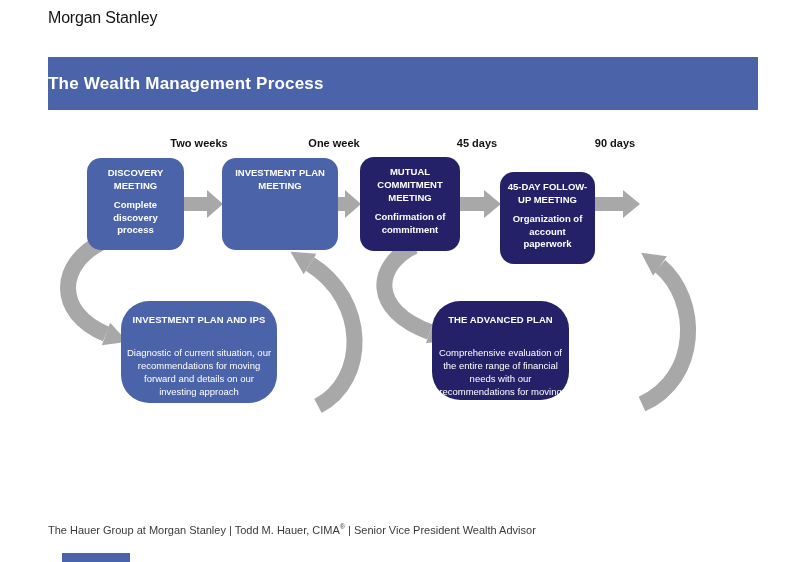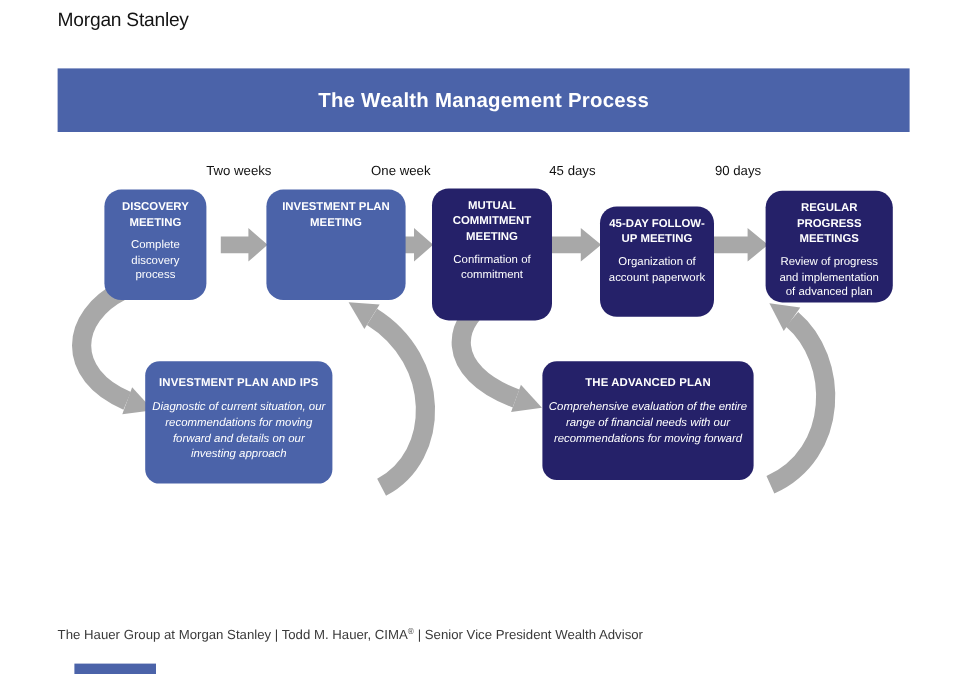--- a/index.html
+++ b/index.html
@@ -1,35 +1,35 @@
 <!DOCTYPE html>
 <html><head>
 <meta charset="utf-8">
 <style>
   html,body{margin:0;padding:0;background:#ffffff;}
   .page{position:relative;width:806px;height:562px;background:#ffffff;overflow:hidden;
         font-family:"Liberation Sans", sans-serif;}
   .logo{position:absolute;left:48px;top:9px;font-size:16px;color:#141414;letter-spacing:-0.2px;}
   .banner{position:absolute;left:48px;top:57px;width:710px;height:53px;background:#4b63a9;}
-  .banner-title{color:#ffffff;font-weight:bold;font-size:17px;text-align:center;line-height:53px;letter-spacing:0.2px;}
-  .tlabel{position:absolute;top:137px;transform:translateX(-50%);font-size:11px;font-weight:normal;
+  .banner-title{color:#ffffff;font-weight:bold;font-size:17px;line-height:53px;letter-spacing:0.2px;}
+  .tlabel{position:absolute;top:137px;transform:translateX(-50%);font-size:11px;font-weight:bold;
           color:#111111;white-space:nowrap;}
   .arrows{position:absolute;left:0;top:0;}
   .pbox{position:absolute;border-radius:14px;color:#ffffff;text-align:center;box-sizing:border-box;
         padding:8px 7px 6px 7px;}
   .pbox.medium{background:#4b63a9;}
   .pbox.dark{background:#252169;}
   .ptitle{font-size:9.5px;font-weight:bold;line-height:13px;}
-  .pbody{font-size:9.5px;line-height:12.5px;margin-top:7px;}
-  .dbox{position:absolute;border-radius:12px;color:#ffffff;text-align:center;box-sizing:border-box;
+  .pbody{font-size:9.5px;line-height:12.5px;margin-top:7px;font-weight:bold;}
+  .dbox{position:absolute;border-radius:28px;color:#ffffff;text-align:center;box-sizing:border-box;
         padding:12px 5px 8px 5px;}
   .dbox.medium{background:#4b63a9;}
   .dbox.dark{background:#252169;}
   .dtitle{font-size:9.5px;font-weight:bold;line-height:13px;letter-spacing:0.1px;}
-  .dbody{font-size:9.5px;line-height:13px;margin-top:7px;font-style:italic;}
+  .dbody{font-size:9.5px;line-height:13px;margin-top:20px;}
   .footer{position:absolute;left:48px;top:518px;font-size:11px;color:#3a3a3a;line-height:17px;}
   .footer sup{font-size:7px;}
   .bottom-bar{position:absolute;left:62px;top:553px;width:68px;height:9px;background:#4b63a9;}
 </style>
 </head>
 <body>
 
 <div class="page">
 
   <div class="logo">Morgan Stanley</div>
@@ -64,50 +64,46 @@
       <path d="M 642 404 C 700 378, 700 300, 660 266" fill="none" stroke="#a8a8a8" stroke-width="16"></path>
       <polygon points="0,-12 23,0 0,12" fill="#a8a8a8" transform="translate(660,266) rotate(-145)"></polygon>
     </g>
   </svg>
 
   <div class="tlabel" style="left:199px">Two weeks</div>
   <div class="tlabel" style="left:334px">One week</div>
   <div class="tlabel" style="left:477px">45 days</div>
   <div class="tlabel" style="left:615px">90 days</div>
 
-  <div class="pbox medium" style="left:87px;top:158px;width:85px;height:92px">
+  <div class="pbox medium" style="left:87px;top:158px;width:97px;height:92px">
     <div class="ptitle">DISCOVERY MEETING</div>
     <div class="pbody">Complete discovery process</div>
   </div>
 
   <div class="pbox medium" style="left:222px;top:158px;width:116px;height:92px">
     <div class="ptitle">INVESTMENT PLAN MEETING</div>
   </div>
 
-  <div class="pbox dark" style="left:360px;top:157px;width:100px;height:110px">
+  <div class="pbox dark" style="left:360px;top:157px;width:100px;height:94px">
     <div class="ptitle">MUTUAL COMMITMENT MEETING</div>
     <div class="pbody">Confirmation of commitment</div>
   </div>
 
   <div class="pbox dark" style="left:500px;top:172px;width:95px;height:92px">
     <div class="ptitle">45-DAY FOLLOW-UP MEETING</div>
     <div class="pbody">Organization of account paperwork</div>
   </div>
 
-  <div class="pbox dark" style="left:638px;top:159px;width:106px;height:93px">
-    <div class="ptitle">REGULAR PROGRESS MEETINGS</div>
-    <div class="pbody">Review of progress and implementation of advanced plan</div>
-  </div>
 
   <div class="dbox medium" style="left:121px;top:301px;width:156px;height:102px">
     <div class="dtitle">INVESTMENT PLAN AND IPS</div>
     <div class="dbody">Diagnostic of current situation, our recommendations for moving forward and details on our investing approach</div>
   </div>
 
-  <div class="dbox dark" style="left:452px;top:301px;width:176px;height:99px">
+  <div class="dbox dark" style="left:432px;top:301px;width:137px;height:99px">
     <div class="dtitle">THE ADVANCED PLAN</div>
     <div class="dbody">Comprehensive evaluation of the entire range of financial needs with our recommendations for moving forward</div>
   </div>
 
   <div class="footer">
     <div><span>The Hauer Group at Morgan Stanley | Todd M. Hauer, CIMA</span><sup>®</sup><span> | Senior Vice President Wealth Advisor</span></div>
   </div>
 
   <div class="bottom-bar"></div>
 

